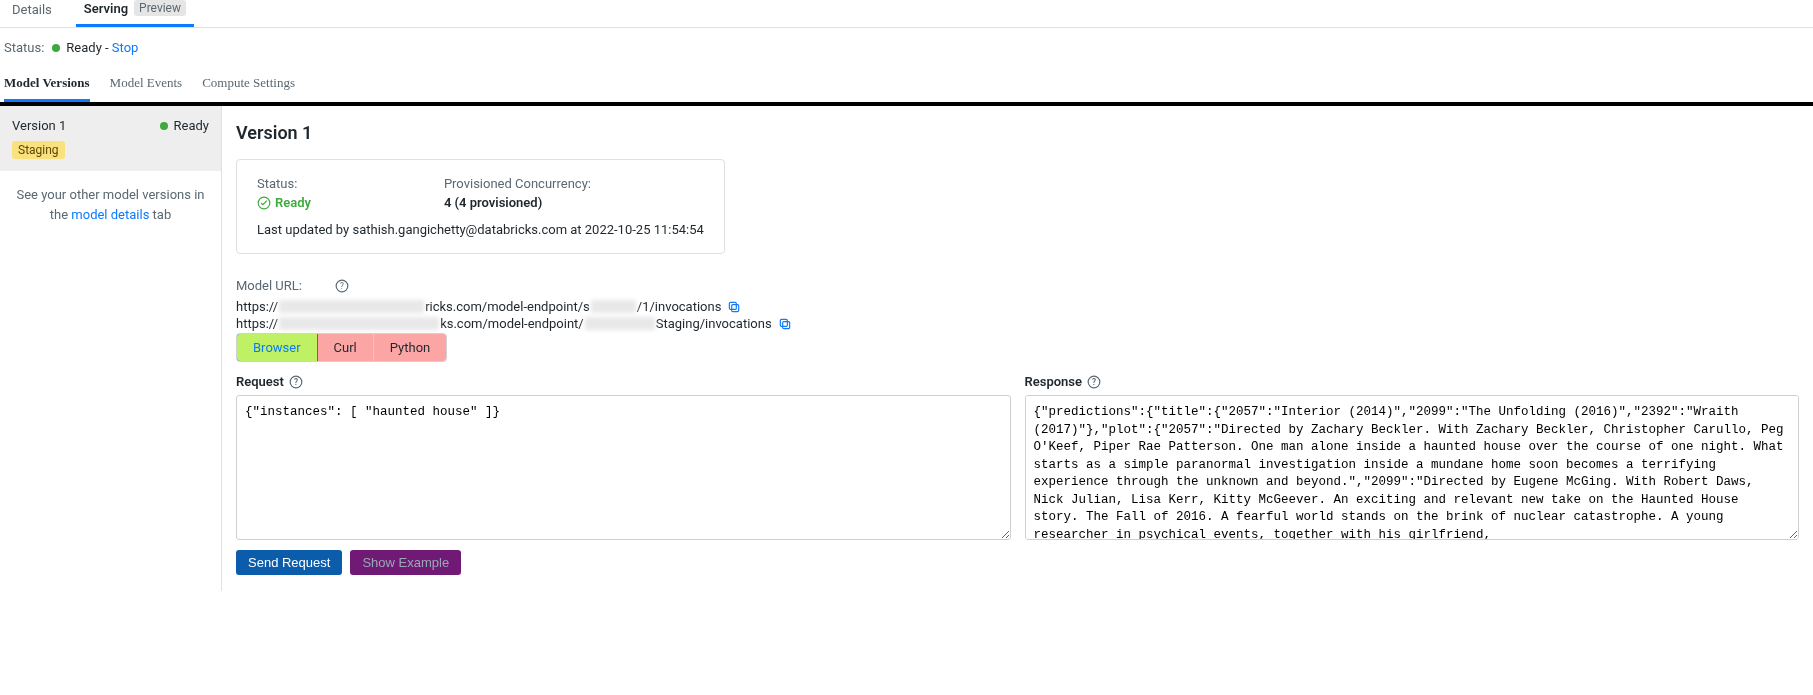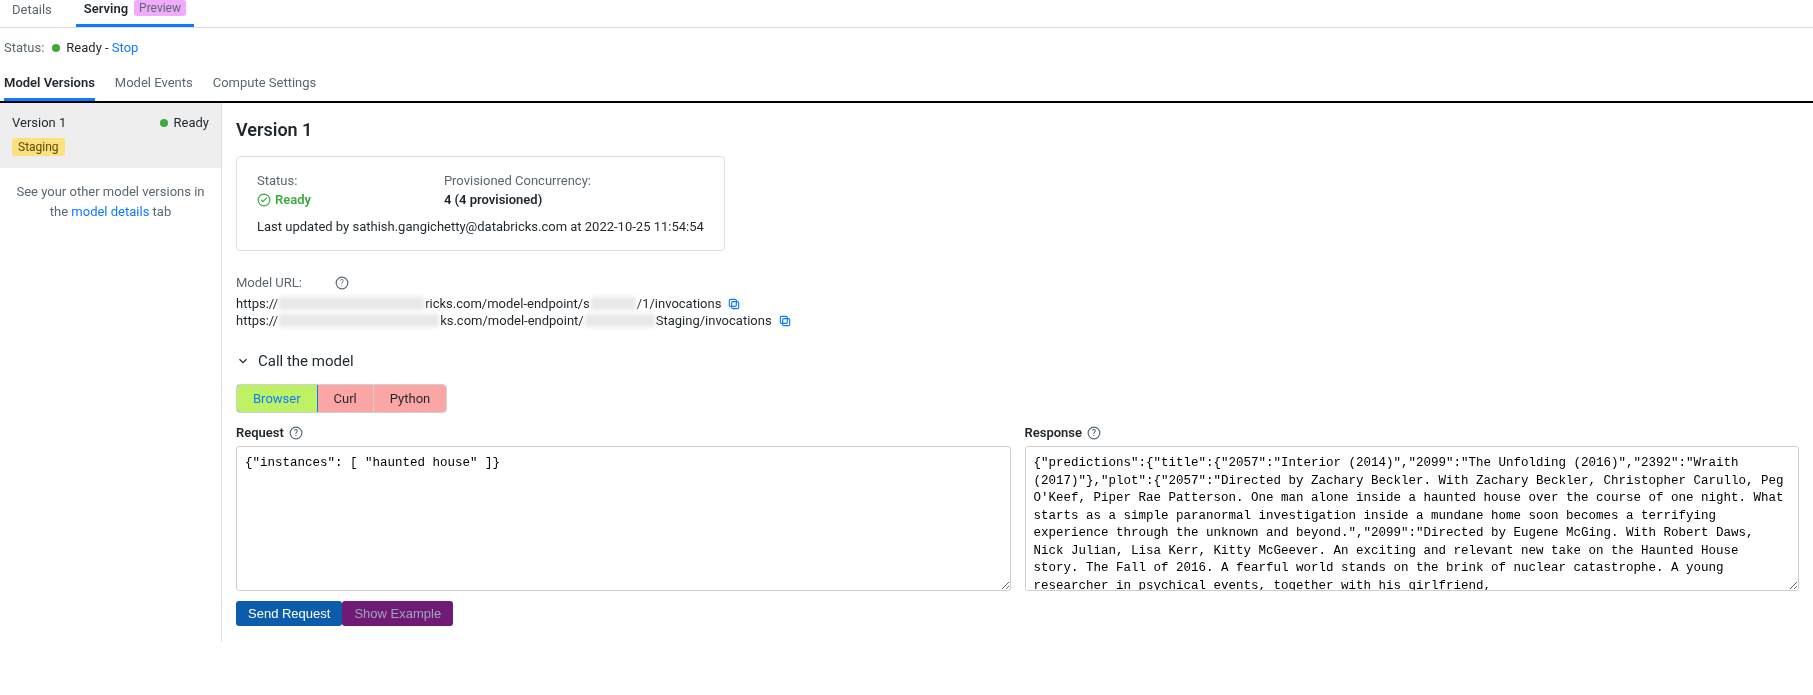--- a/index.html
+++ b/index.html
@@ -22,21 +22,21 @@
   color: #5a6872;
   display: flex;
   align-items: center;
 }
 .top-tab.active {
   color: #1f272d;
   font-weight: 600;
   border-bottom: 3px solid #0e7afe;
 }
 .badge-preview {
-  background: #f0abfc;
+  background: #e5e5e5;
   color: #5a6872;
   padding: 1px 5px;
   margin-left: 6px;
   border-radius: 3px;
   font-size: 12px;
   font-weight: 400;
 }
 .status-row {
   display: flex;
   align-items: center;
@@ -46,22 +46,23 @@
 .status-row .label { color: #5a6872; margin-right: 8px; }
 .green-dot {
   width: 8px; height: 8px; border-radius: 50%;
   background: #3caa3c;
   display: inline-block;
   margin-right: 6px;
 }
 .link { color: #0e7afe; cursor: pointer; }
 .sub-tabs {
   display: flex;
-  border-bottom: 2px solid #000000;
+  border-bottom: 4px solid #000000;
   padding: 0 4px;
+  font-family: Liberation Serif, serif;
 }
 .sub-tab {
   padding: 8px 0 8px 0;
   margin-right: 20px;
   cursor: pointer;
   color: #5a6872;
 }
 .sub-tab.active {
   color: #1f272d;
   font-weight: 600;
@@ -221,21 +222,21 @@
   border-radius: 3px;
   font-family: "SFMono-Regular", Consolas, "Liberation Mono", Menlo, Courier, monospace;
   font-size: 12.5px;
   padding: 8px;
   resize: both;
   line-height: 1.4;
 }
 .actions-row {
   margin-top: 10px;
   display: flex;
-  gap: 0;
+  gap: 8px;
 }
 .btn {
   padding: 5px 12px;
   border-radius: 3px;
   font-size: 13px;
   cursor: pointer;
   border: none;
 }
 .btn-primary {
   background: #0b5cab;
@@ -337,26 +338,20 @@
       <span class="url-redact" style="width:160px;"></span>
       <span>ks.com/model-endpoint/</span>
       <span class="url-redact" style="width:70px;"></span>
       <span>Staging/invocations</span>
       <svg class="copy-icon" viewBox="0 0 24 24">
           <rect x="8" y="8" width="12" height="12" rx="2" fill="none" stroke="#0e7afe" stroke-width="2"></rect>
           <rect x="4" y="4" width="12" height="12" rx="2" fill="none" stroke="#0e7afe" stroke-width="2"></rect>
         </svg>
     </div>
 
-    <div class="call-header">
-      <svg width="14" height="14" viewBox="0 0 24 24">
-          <path d="M6 9l6 6 6-6" fill="none" stroke="#1f272d" stroke-width="2"></path>
-        </svg>
-      <span class="call-header-text">Call the model</span>
-    </div>
 
     <div class="method-tabs">
       <div class="method-tab active">Browser</div>
       <div class="method-tab">Curl</div>
       <div class="method-tab">Python</div>
     </div>
 
     <div class="req-resp-row">
       <div class="panel-col">
         <div class="panel-label">

